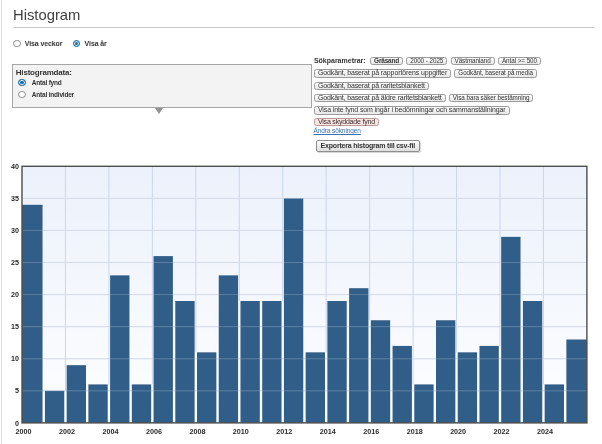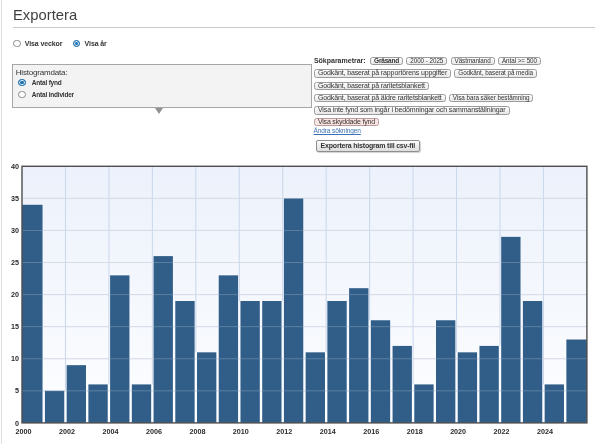--- a/index.html
+++ b/index.html
@@ -3,37 +3,37 @@
 <style>
 html,body{margin:0;padding:0;background:#fff;}
 body{font-family:"Liberation Sans",sans-serif;width:602px;height:444px;position:relative;overflow:hidden;}
 .h1{position:absolute;left:13px;top:6.5px;font-size:14.8px;color:#3f3f3f;}
 .hr{position:absolute;left:13px;top:27px;width:582px;height:1px;background:#c9c9c9;}
 .radio{position:absolute;width:5.4px;height:5.4px;border:1px solid #8a8a8a;border-radius:50%;background:#fff;}
 .radio.sel{border:1px solid #1b6fae;background:#1b6fae;box-shadow:inset 0 0 0 1px #dcebf6;}
 .rlabel{position:absolute;font-size:7px;font-weight:bold;color:#333;letter-spacing:-0.1px;line-height:7px;}
 .rlabel2{position:absolute;font-size:6.5px;font-weight:bold;color:#333;letter-spacing:-0.2px;line-height:7px;}
 .box{position:absolute;left:11.6px;top:64px;width:298px;height:42px;background:#f3f3f3;border:1px solid #a6a6a6;}
-.boxtitle{position:absolute;left:15.8px;top:67.5px;font-size:8px;font-weight:normal;color:#333;letter-spacing:-0.2px;}
+.boxtitle{position:absolute;left:15.8px;top:67.5px;font-size:8px;font-weight:bold;color:#333;letter-spacing:-0.2px;}
 .tri{position:absolute;left:155px;top:107.5px;width:0;height:0;border-left:4.4px solid transparent;border-right:4.4px solid transparent;border-top:6px solid #929292;}
 .trow{position:absolute;left:313.9px;white-space:nowrap;}
 .lbl{font-size:7px;font-weight:bold;color:#333;vertical-align:top;line-height:8.4px;}
 .tag{display:inline-block;font-size:7px;letter-spacing:-0.12px;color:#333;border:1px solid #9b9b9b;border-radius:2.5px;
  padding:0 3px;margin-right:3.2px;height:6.4px;line-height:6.8px;vertical-align:top;background:linear-gradient(#fefefe,#e7e7e7);}
 .tag.sm{font-size:6.3px;letter-spacing:-0.05px;}
 .tag.gr{font-size:6.5px;letter-spacing:-0.2px;font-weight:bold;}
 .tag.pink{font-size:7px;letter-spacing:-0.2px;background:#f7e6e6;border-color:#bd9a9a;color:#3f2d2d;}
 .link{position:absolute;left:313.5px;top:127px;font-size:6.5px;letter-spacing:-0.1px;color:#3a71b4;text-decoration:underline;}
 .btn{position:absolute;left:315.8px;top:139.9px;width:94.4px;height:9.9px;padding:0 3.8px;font-size:7px;letter-spacing:-0.2px;
  font-weight:bold;color:#333;border:1px solid #8e8e8e;border-radius:2px;background:linear-gradient(#fdfdfd,#dedede);
  line-height:10px;box-shadow:1px 1px 1px rgba(0,0,0,0.18);text-align:center;}
 </style></head>
 <body>
 <div style="position:absolute;left:1px;top:0;width:1px;height:444px;background:#dedede;"></div>
-<div class="h1">Exportera</div>
+<div class="h1">Histogram</div>
 <div class="hr"></div>
 <span class="radio" style="left:13.2px;top:39.9px;"></span>
 <span class="rlabel" style="left:24.7px;top:40.2px;">Visa veckor</span>
 <span class="radio sel" style="left:73.1px;top:39.9px;"></span>
 <span class="rlabel" style="left:84.6px;top:40.2px;">Visa år</span>
 <div class="box"></div>
 <div class="boxtitle">Histogramdata:</div>
 <span class="radio sel" style="left:18.2px;top:78.9px;"></span>
 <span class="rlabel2" style="left:31.8px;top:79.2px;">Antal fynd</span>
 <span class="radio" style="left:18.2px;top:90.6px;"></span>

